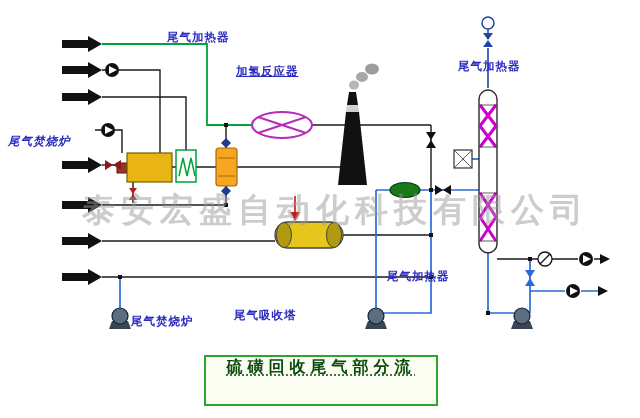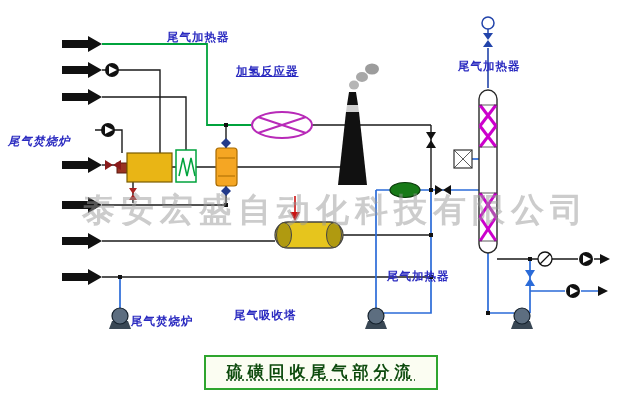--- a/index.html
+++ b/index.html
@@ -2,22 +2,22 @@
 <html><head>
 <meta charset="utf-8">
 <style>
   * { margin:0; padding:0; box-sizing:border-box; }
   html,body { background:#ffffff; font-family:"Liberation Sans", sans-serif; }
   .stage { position:relative; width:640px; height:418px; background:#ffffff; overflow:hidden;padding-left:24px; }
   .stage svg { position:absolute; left:0; top:0; }
   .lbl { position:absolute; font-size:11.5px; font-weight:bold; color:#2a2ac0; letter-spacing:1px; white-space:nowrap; z-index:3; }
   .watermark { position:absolute; left:82px; top:188px; font-size:33px; font-weight:bold;
                color:#9a9a9a; opacity:0.5; letter-spacing:6px; white-space:nowrap; z-index:4; pointer-events:none; }
-  .title-box { position:absolute; left:204px; top:355px; width:234px; height:35px;
-               border:2px solid #2ea52e; background:#fbfdf2; display:flex; align-items:center;
+  .title-box { position:absolute; left:204px; top:355px; width:234px; height:51px;
+               border:2px solid #2ea52e; background:#fbfdf2; display:flex; 
                justify-content:center; z-index:3; }
   .title-text { font-size:16px; font-weight:bold; color:#0c4a0c; letter-spacing:5px;
                 text-decoration:underline dotted; text-underline-offset:3px; white-space:nowrap; }
 </style>
 </head>
 <body>
 
 <div class="stage">
 
   <svg width="640" height="418" viewBox="0 0 640 418">

